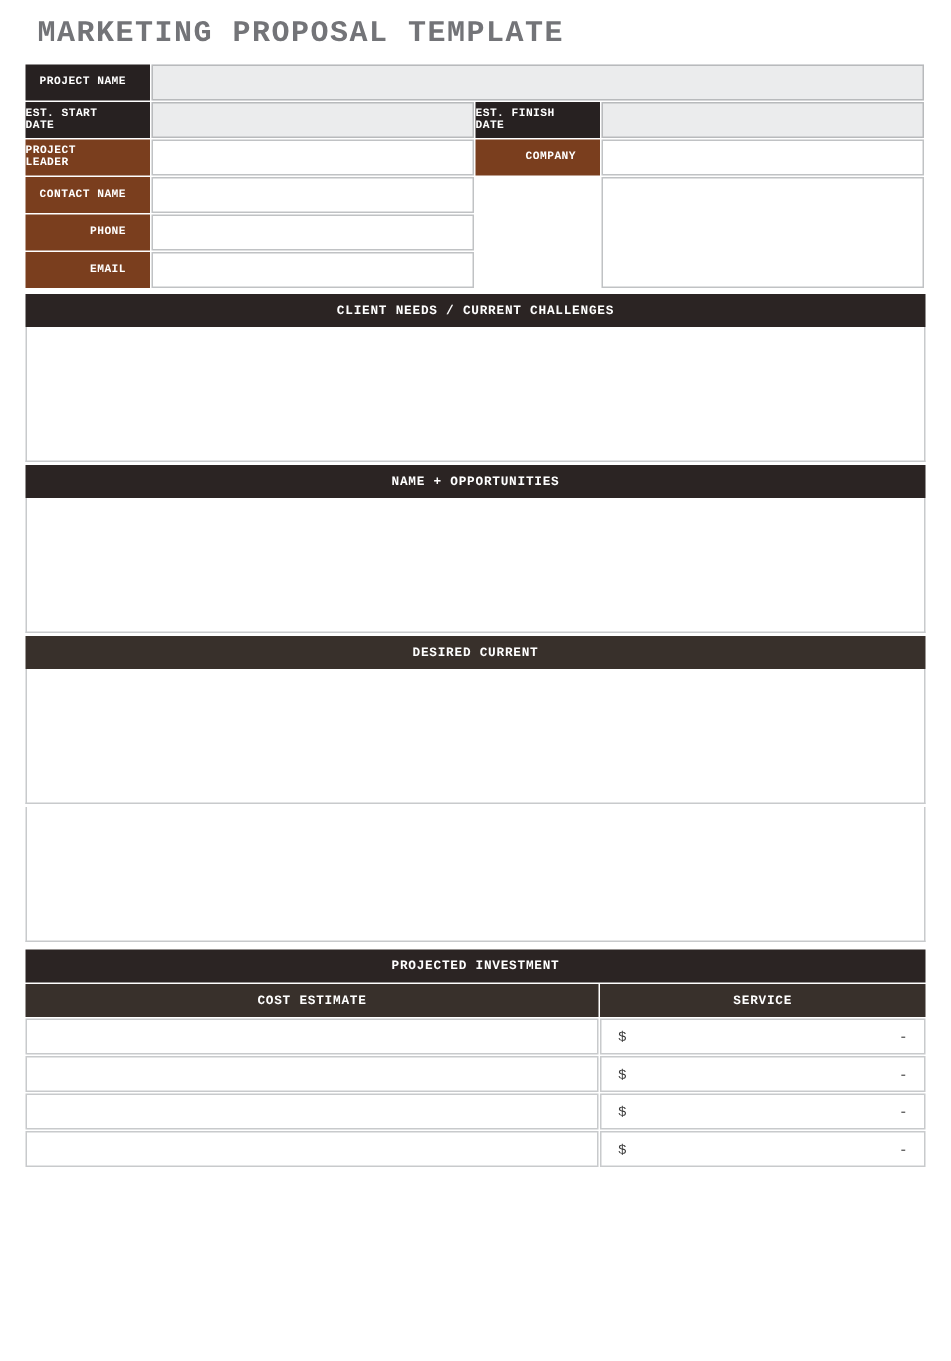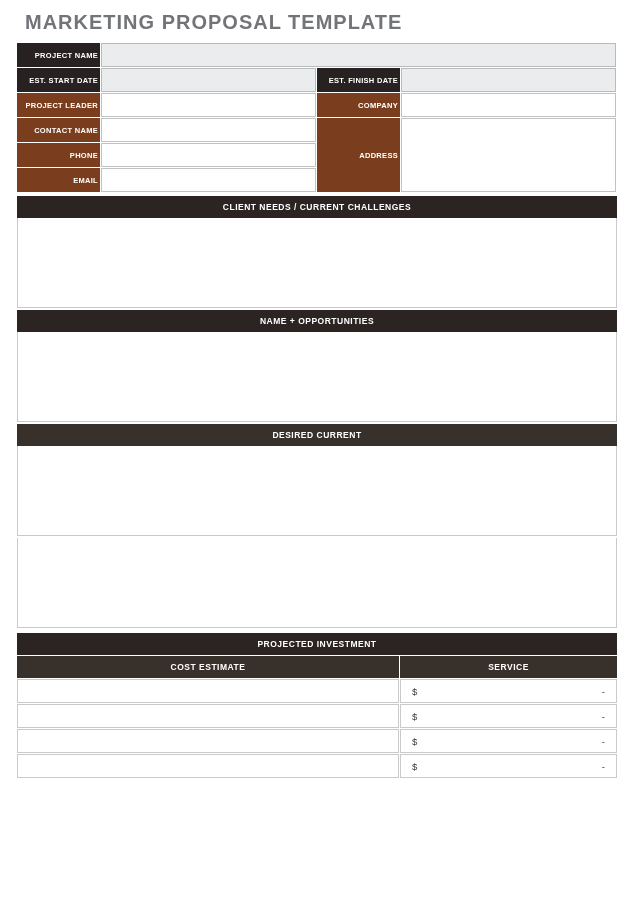--- a/index.html
+++ b/index.html
@@ -1,36 +1,36 @@
 <!DOCTYPE html>
 <html><head>
 <meta charset="utf-8">
 <style>
-  * { margin:0; padding:0; box-sizing:border-box; }
+  * { margin:0; padding:0; box-sizing:border-box;font-family:Liberation Mono, monospace; }
   html,body { background:#ffffff; }
   .page {
     position:relative; width:634px; height:907px; overflow:hidden;
     background:#ffffff; font-family:"Liberation Sans", sans-serif;
   }
   .title {
     margin:11px 0 0 25px; font-size:20px; font-weight:bold;
     letter-spacing:1px; color:#737478;
   }
   .content { margin-left:17px; width:600px; }
 
   
   .info-grid {
     margin-top:9px; display:grid;
     grid-template-columns:83px 215px 83px 215px;
     grid-template-rows:repeat(6,24px); gap:1px;
   }
   .lbl {
     color:#ffffff; font-size:7.5px; font-weight:bold; letter-spacing:.3px;
     display:flex; align-items:center; justify-content:flex-end;
-    padding-right:2px; text-transform:uppercase;
+    padding-right:16px; text-transform:uppercase;
   }
   .lbl.dark  { background:#272121; }
   .lbl.brown { background:#7a3e1e; }
   .fld { background:#ffffff; border:1px solid #c0c2c4; }
   .fld.gray { background:#ebeced; border-color:#b8babc; }
 
   
   .section { margin-top:2px; }
   .section.first { margin-top:4px; }
   .bar {
@@ -79,21 +79,20 @@
       <div class="lbl dark" style="grid-area:2/3/3/4">EST. FINISH DATE</div>
       <div class="fld gray" style="grid-area:2/4/3/5"></div>
 
       <div class="lbl brown" style="grid-area:3/1/4/2">PROJECT LEADER</div>
       <div class="fld" style="grid-area:3/2/4/3"></div>
       <div class="lbl brown" style="grid-area:3/3/4/4">COMPANY</div>
       <div class="fld" style="grid-area:3/4/4/5"></div>
 
       <div class="lbl brown" style="grid-area:4/1/5/2">CONTACT NAME</div>
       <div class="fld" style="grid-area:4/2/5/3"></div>
-      <div class="lbl brown" style="grid-area:4/3/7/4">ADDRESS</div>
       <div class="fld" style="grid-area:4/4/7/5"></div>
 
       <div class="lbl brown" style="grid-area:5/1/6/2">PHONE</div>
       <div class="fld" style="grid-area:5/2/6/3"></div>
 
       <div class="lbl brown" style="grid-area:6/1/7/2">EMAIL</div>
       <div class="fld" style="grid-area:6/2/7/3"></div>
     </div>
 
     <div class="section first">

